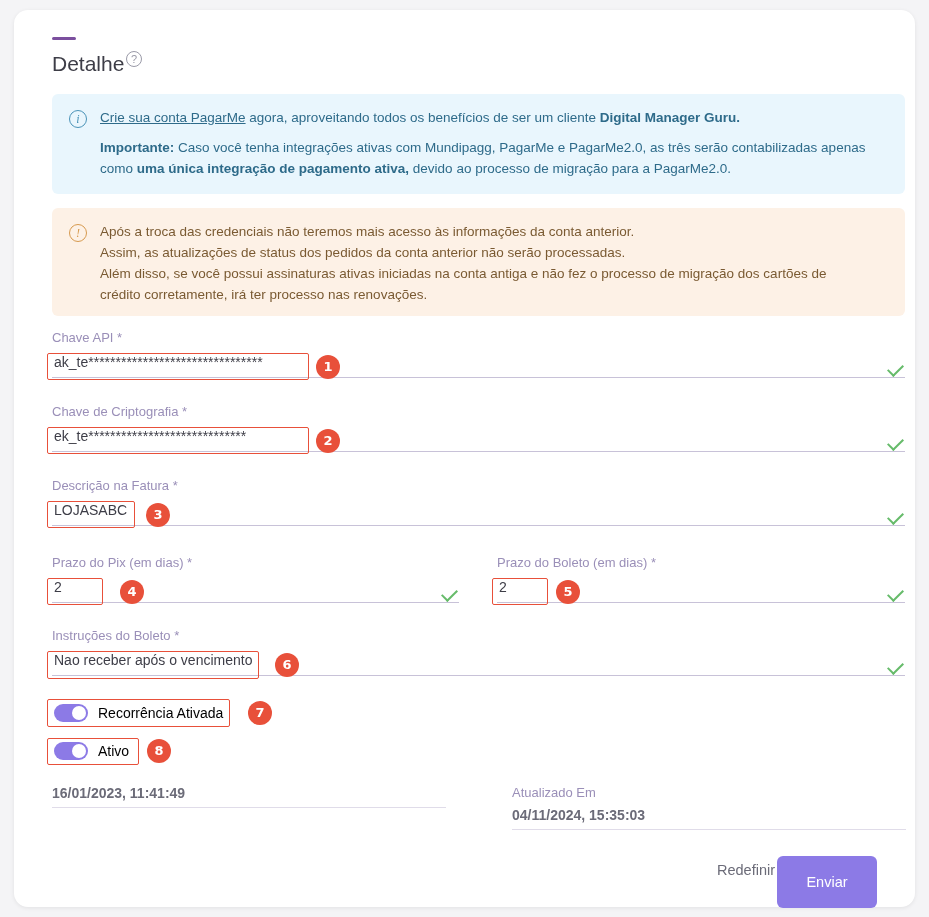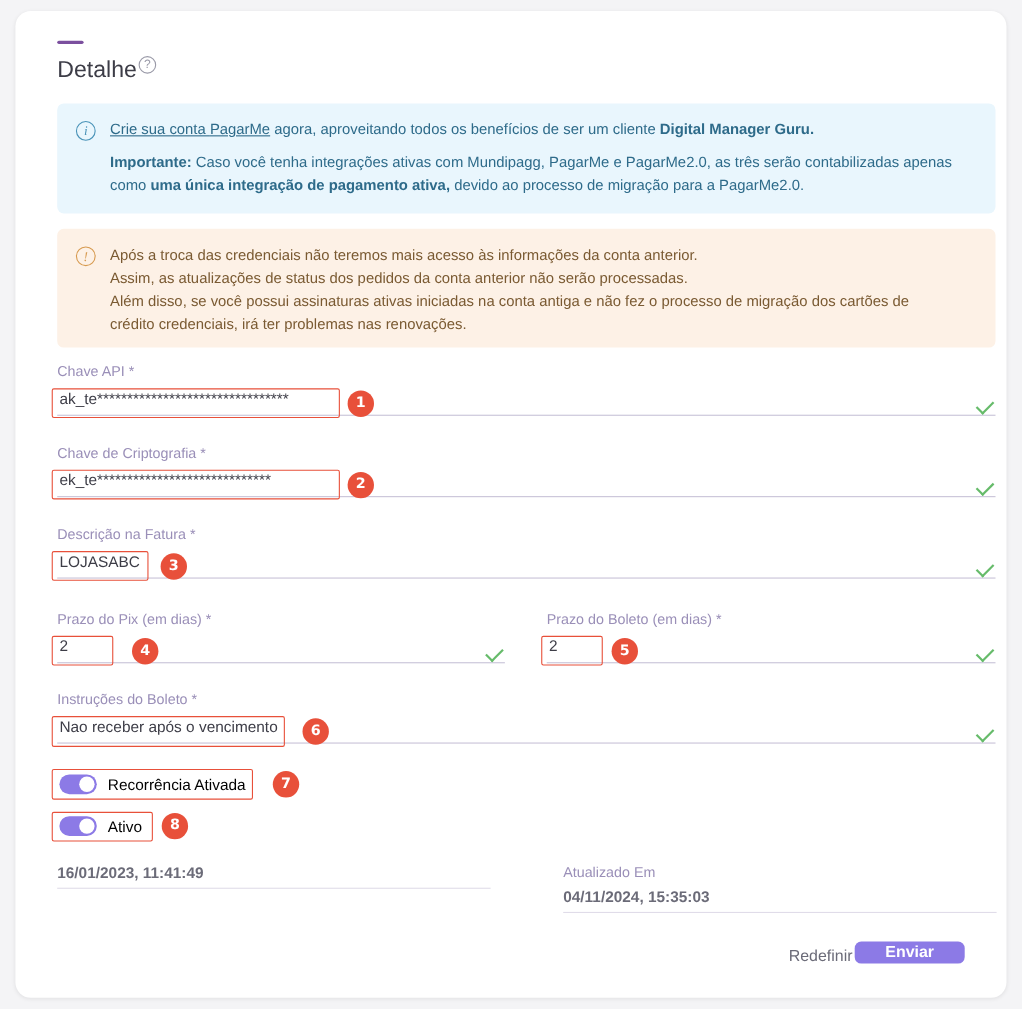--- a/index.html
+++ b/index.html
@@ -177,29 +177,28 @@
     font-size: 14.5px;
     color: #6b6b78;
     background: transparent;
     border: none;
     cursor: pointer;
     font-family: "Liberation Sans", sans-serif;
   }
   .btn-submit {
     position: absolute;
     right: 38px; top: 846px;
-    width: 100px; height: 20px;
+    width: 100px; height: 52px;
     border: none;
     border-radius: 6px;
     background: #8c7ae6;
     color: #fff;
     font-size: 14.5px;
     cursor: pointer;
     font-family: "Liberation Sans", sans-serif;
-    font-weight: bold;
   }
 </style>
 </head>
 <body>
 
 <div id="page">
   <div class="card">
 
     <div class="top-accent"></div>
     <div class="title">Detalhe</div>
@@ -214,21 +213,21 @@
       <div>
         <b>Importante:</b><span> Caso você tenha integrações ativas com Mundipagg, PagarMe e PagarMe2.0, as três serão contabilizadas apenas como </span><b>uma única integração de pagamento ativa,</b><span> devido ao processo de migração para a PagarMe2.0.</span>
       </div>
     </div>
 
     <div class="notice notice-warn">
       <span class="bullet">!</span>
       <div>Após a troca das credenciais não teremos mais acesso às informações da conta anterior.</div>
       <div>Assim, as atualizações de status dos pedidos da conta anterior não serão processadas.</div>
       <div>Além disso, se você possui assinaturas ativas iniciadas na conta antiga e não fez o processo de migração dos cartões de</div>
-      <div>crédito credenciais, irá ter problemas nas renovações.</div>
+      <div>crédito corretamente, irá ter processo nas renovações.</div>
     </div>
 
     <div class="field" style="left:38px; top:320px; width:853px;">
       <label class="field-label">Chave API *</label>
       <div class="underline-input">
         <input value="ak_te********************************" style="">
         <span class="check"></span>
       </div>
     </div>
     <div class="redbox" style="left:33px; top:343px; width:262px; height:27px;"></div>

